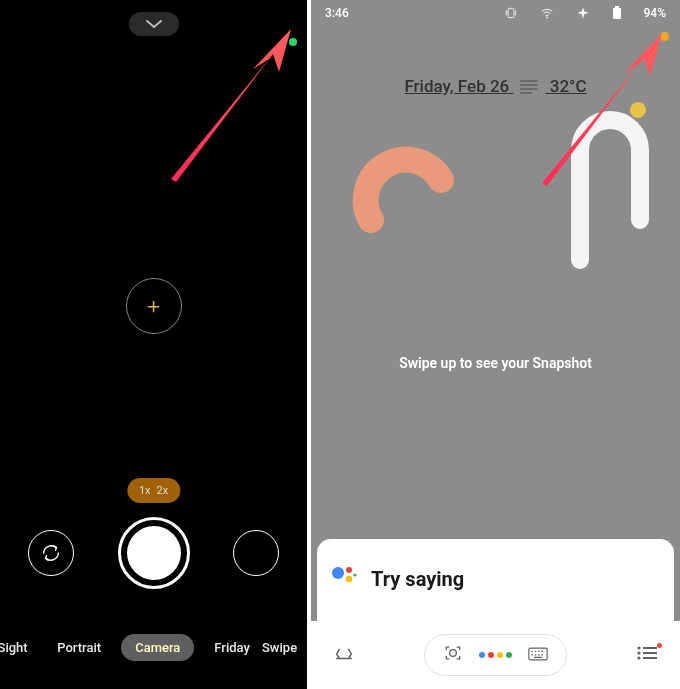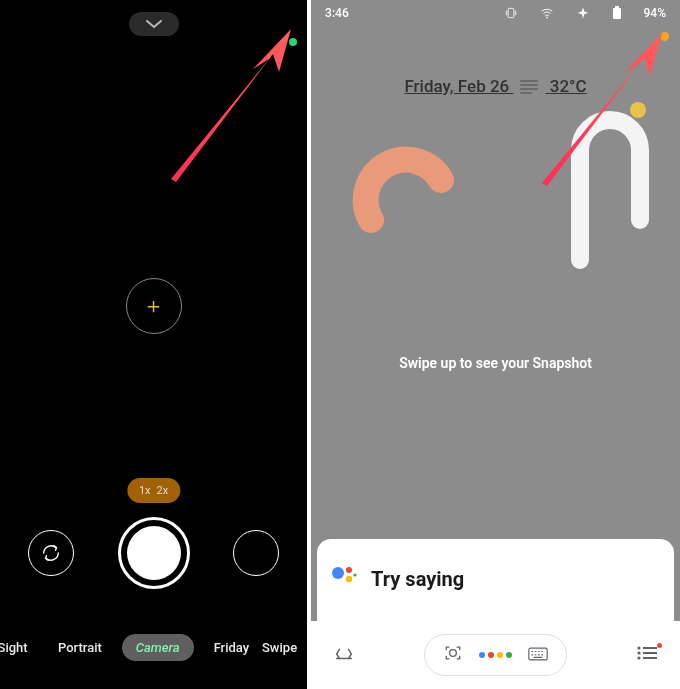--- a/index.html
+++ b/index.html
@@ -50,22 +50,22 @@
     width: 54px; height: 54px; background: #fff; border-radius: 50%;
   }
   .mode-row {
     position: absolute; bottom: 28px; left: 0; right: 0;
     display: flex; align-items: center; justify-content: center; gap: 20px;
     color: #eaeaea; font-size: 13px; font-weight: 500;
   }
   .mode-edge-left { position: absolute; left: -10px; }
   .mode-edge-right { position: absolute; right: 10px; }
   .mode-pill {
-    background: #5f5f5f; color: #86efac;
-    padding: 6px 14px; border-radius: 16px; font-style: italic;
+    background: #5f5f5f; color: #fef9c3;
+    padding: 6px 14px; border-radius: 16px;
   }
 
   
   .home-bg {
     position: absolute; inset: 0;
     background: #d6d6d6;
     overflow: hidden;
   }
   .overlay-dim { position: absolute; inset: 0; background: rgba(80,80,80,0.55); }
   .status-bar {

